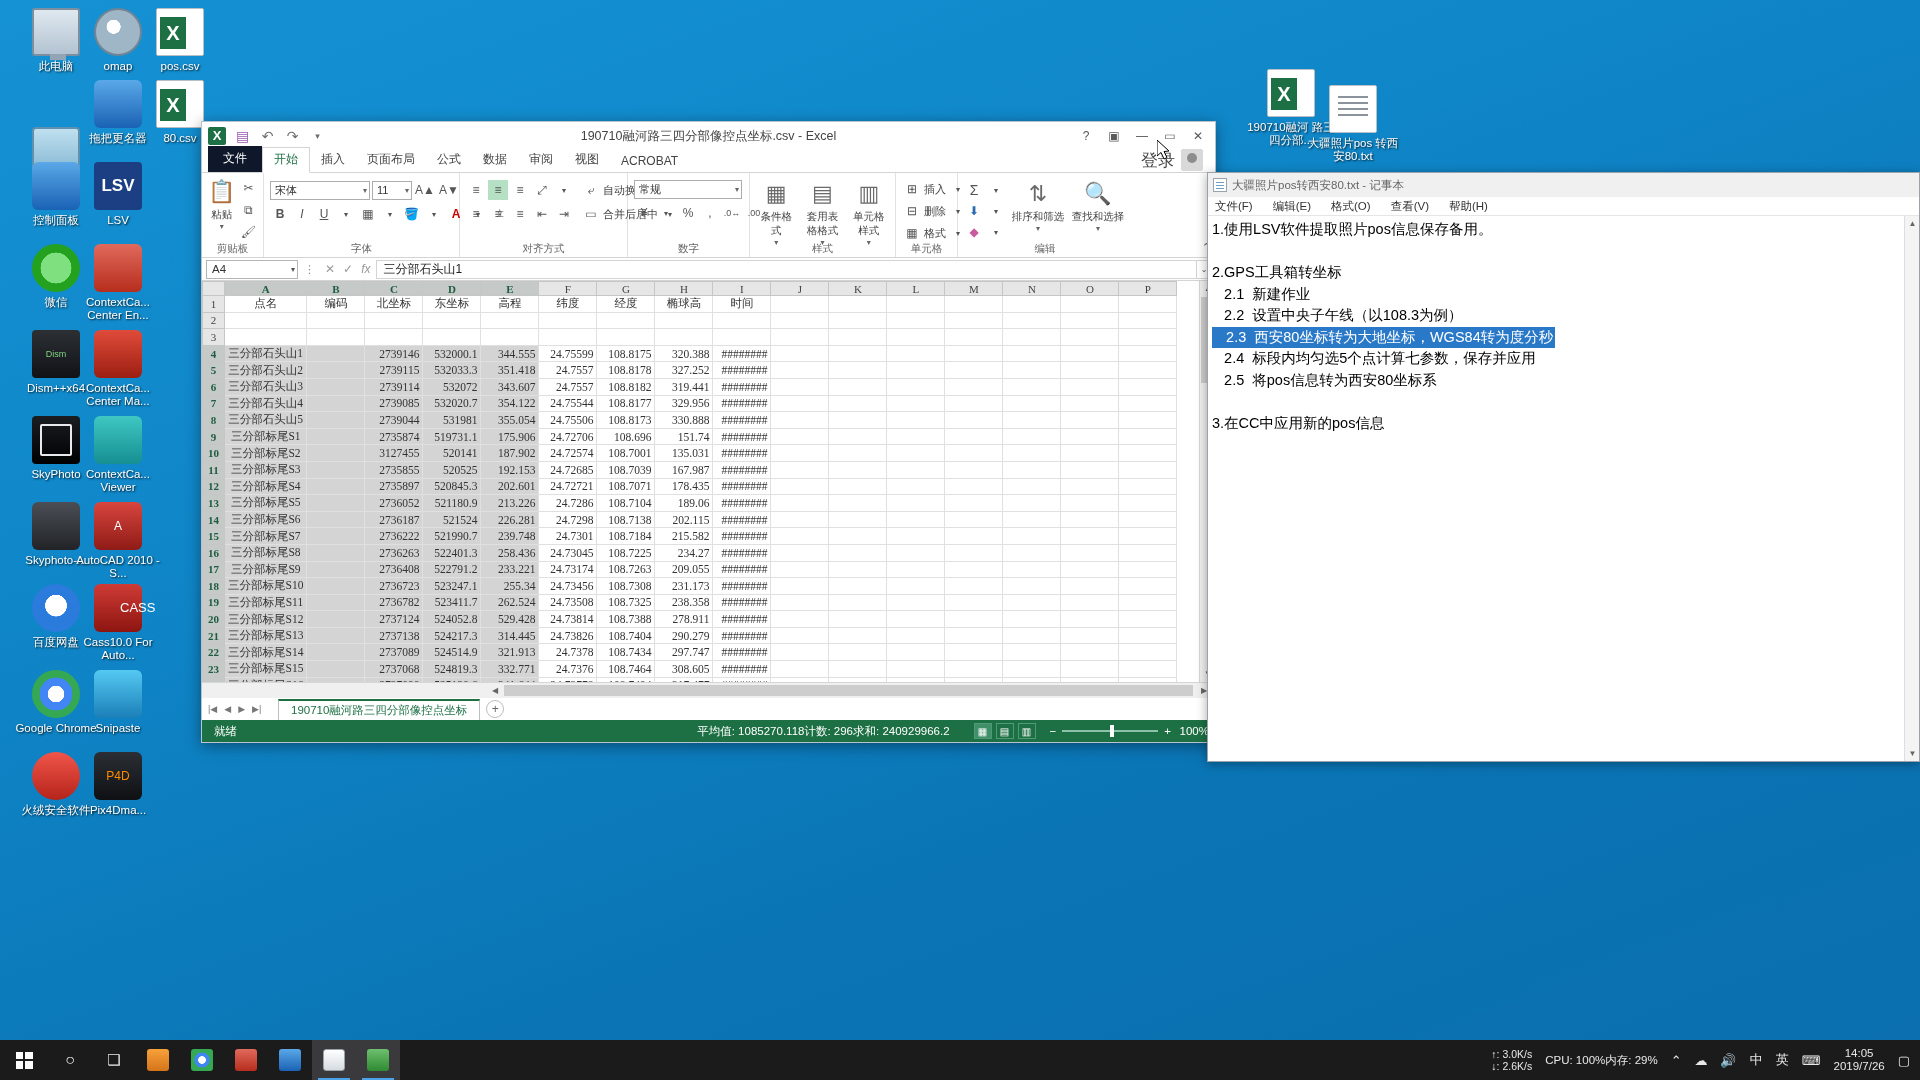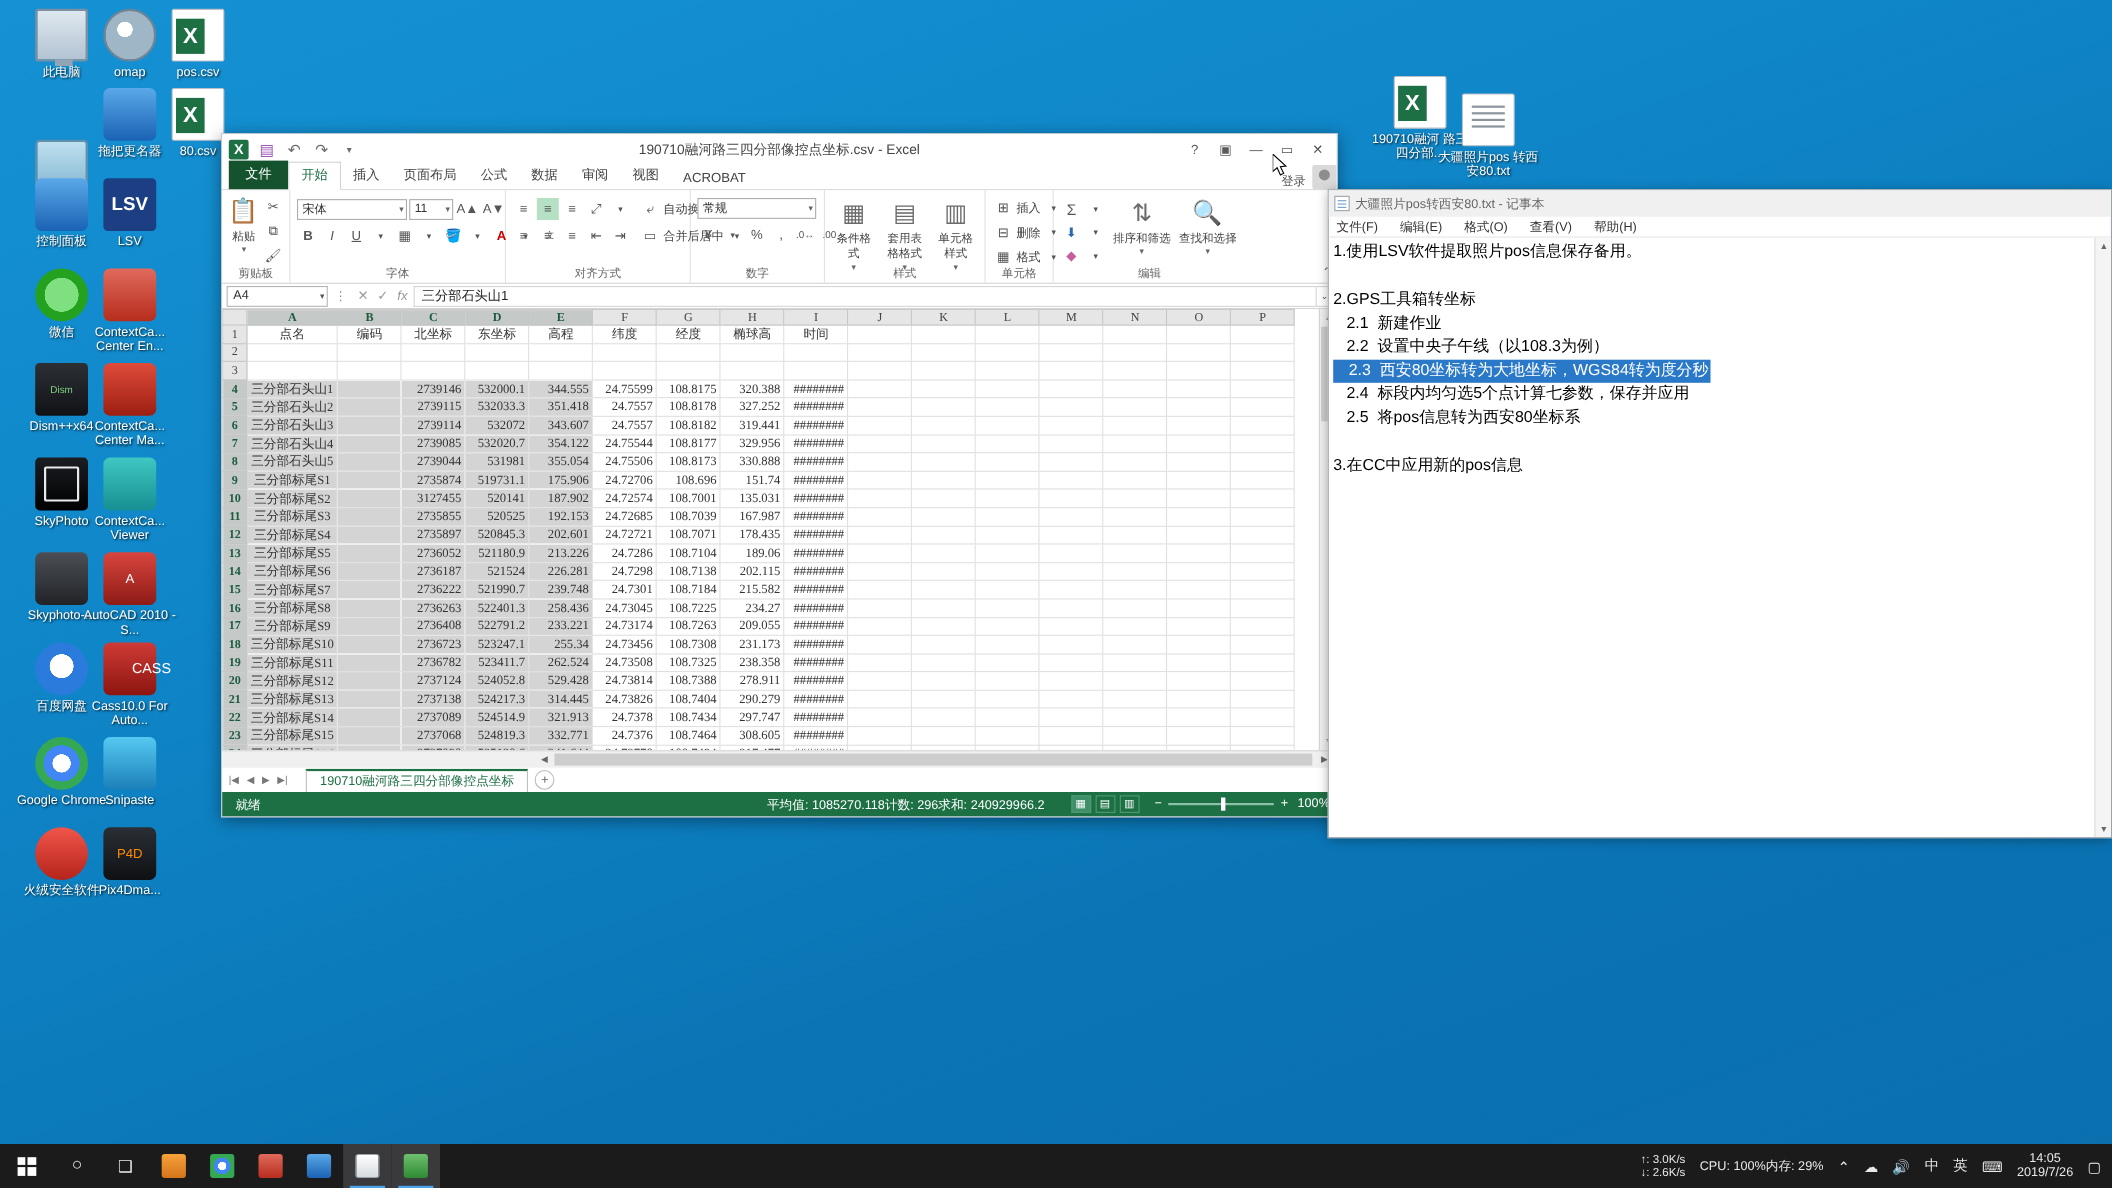--- a/index.html
+++ b/index.html
@@ -57,23 +57,23 @@
   .qat .qicon { width:17px;height:17px; color:#6d6d6d; font-size:14px; line-height:17px; text-align:center; cursor:pointer;}
   .qat .qsave { color:#9b59b6; }
   .xl-title { position:absolute; left:0; right:0; text-align:center; font-size:12.5px; color:#444; pointer-events:none;}
   .xl-winbtns { margin-left:auto; display:flex; align-items:center; gap:2px; padding-right:4px;}
   .xl-winbtns span { width:26px;height:22px;line-height:22px;text-align:center;color:#555;font-size:12px;cursor:pointer;}
   .xl-winbtns .ribbonopt { color:#5b5b5b; }
 
   .xl-tabs { height:23px; display:flex; align-items:flex-end; padding-left:6px; gap:0; background:#fff;
     border-bottom:1px solid #d4d4d4; position:relative;}
   .xl-tab { padding:3px 11px 4px; font-size:12px; color:#444; cursor:pointer; }
-  .xl-tab.file { background:#14532d; color:#fff; padding:4px 15px 5px; }
+  .xl-tab.file { background:#0f172a; color:#fff; padding:4px 15px 5px; }
   .xl-tab.active { border:1px solid #d4d4d4; border-bottom:1px solid #fff; background:#fff; margin-bottom:-1px; color:#1d7044; }
-  .xl-signin { margin-left:auto; display:flex;align-items:flex-end;gap:6px;padding-right:0;font-size:11px;color:#444;}
+  .xl-signin { margin-left:auto; display:flex;align-items:flex-start;gap:6px;padding-right:12px;font-size:17px;color:#444;}
   .xl-signin .avatar{width:22px;height:22px;background:#d9d9d9;border-radius:2px;position:relative;}
   .xl-signin .avatar:after{content:"";position:absolute;left:6px;top:4px;width:10px;height:10px;border-radius:50%;background:#8d8d8d;}
 
   .xl-ribbon { height:85px; background:#fff; border-bottom:1px solid #d4d4d4; display:flex; position:relative;}
   .rgroup { position:relative; padding:3px 6px 0; border-right:1px solid #e2e2e2; display:flex; flex-direction:column;}
   .rgroup .rglabel { position:absolute; bottom:1px; left:0; right:0; text-align:center; font-size:10.5px; color:#666;}
   .rgbody { display:flex; flex:1; align-items:flex-start; gap:3px; padding-bottom:14px;}
   .bigbtn { width:44px; text-align:center; font-size:10.5px; color:#444; cursor:pointer; }
   .bigbtn .bi { height:32px; display:flex;align-items:center;justify-content:center;font-size:22px;color:#6a6a6a;}
   .smallrow { display:flex; align-items:center; gap:2px; }

